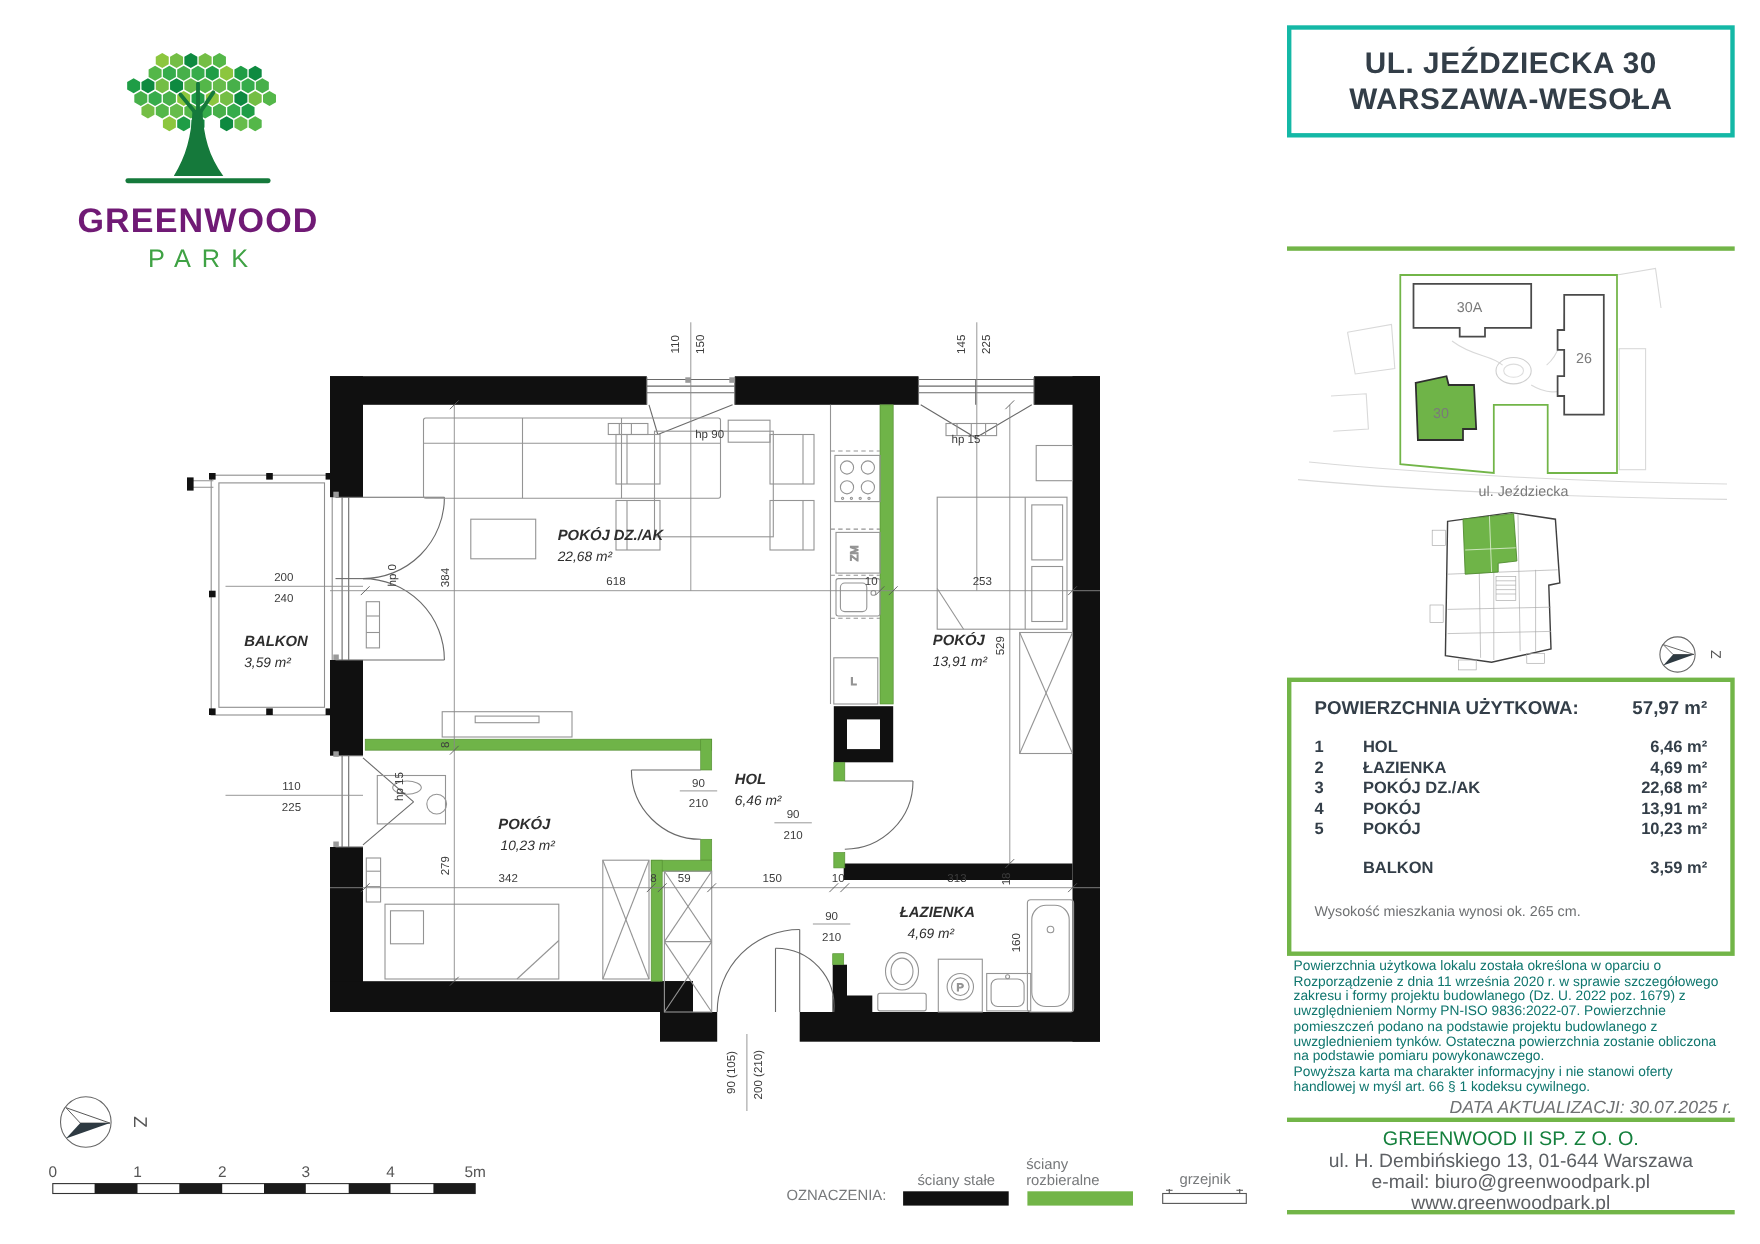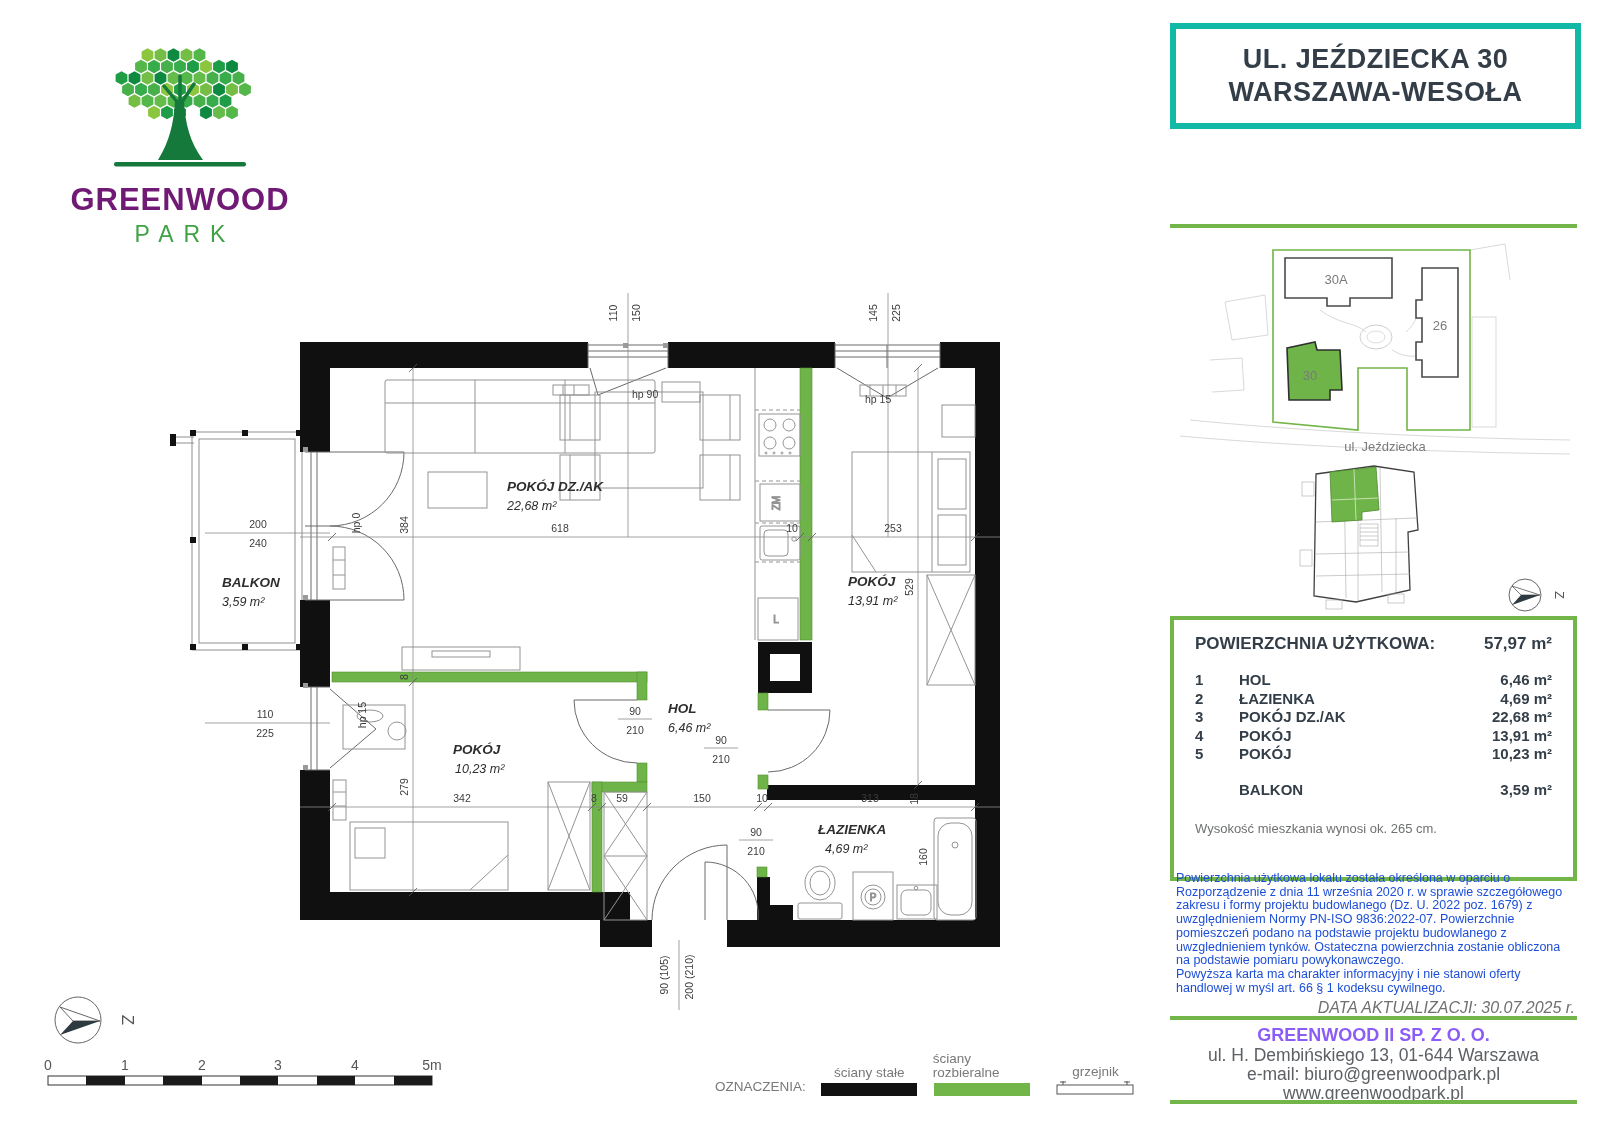--- a/index.html
+++ b/index.html
@@ -6,39 +6,39 @@
   html,body{margin:0;padding:0;background:#fff;}
   #page{position:relative;width:1600px;height:1131px;background:#ffffff;overflow:hidden;
         font-family:"Liberation Sans",sans-serif;color:#333E48;}
   .abs{position:absolute;}
   
   #logo{left:55px;top:42px;width:250px;text-align:center;}
   #logo .brand{font-size:31px;font-weight:800;letter-spacing:1px;color:#701a75;margin-top:6px;}
   #logo .sub{font-size:23px;letter-spacing:10px;text-indent:10px;color:#3FA244;margin-top:3px;}
   
   .greenrule{left:1170px;width:407px;height:4px;background:#72B548;}
-  #hdr-box{left:1170px;top:23px;width:399px;height:94px;border:6px solid #14b8a6;
+  #hdr-box{left:1170px;top:23px;width:399px;height:94px;border:4px solid #14b8a6;
            display:flex;flex-direction:column;justify-content:center;text-align:center;}
   #hdr-box .l{font-size:27px;font-weight:800;letter-spacing:.5px;color:#333E48;line-height:33px;}
   #unit-block{left:1170px;top:133px;width:407px;text-align:center;color:#39424E;}
   #unit-block .u1{font-size:22px;line-height:26px;}
   #unit-block .u2{font-size:20px;line-height:24px;}
   #unit-block b{font-weight:800;}
   #table-box{left:1170px;top:616px;width:357px;height:219px;border:4px solid #72B548;
-             padding:14px 21px 24px 21px;}
+             padding:14px 21px 12px 21px;}
   .trow{display:grid;grid-template-columns:44px 1fr auto;font-size:15px;font-weight:bold;
         color:#333E48;line-height:18.6px;}
   .thead{display:flex;justify-content:space-between;font-size:17px;font-weight:bold;margin-bottom:17px;}
   .balkrow{margin-top:17px;}
   .hnote{margin-top:21px;font-size:13px;font-weight:normal;color:#6E7072;}
-  #disclaimer{left:1176px;top:872px;width:398px;font-size:12.5px;line-height:13.7px;color:#1d4ed8;}
+  #disclaimer{left:1176px;top:872px;width:398px;font-size:12.5px;line-height:13.7px;color:#0f766e;}
   #disclaimer p{margin:0;}
   #upd{left:1170px;top:999px;width:405px;text-align:right;font-size:16px;color:#6E7072;font-style:italic;}
   #f-block{left:1170px;top:1024px;width:407px;text-align:center;}
-  #f-block .co{font-size:18px;font-weight:700;color:#8b5cf6;line-height:22px;}
+  #f-block .co{font-size:18px;font-weight:400;color:#15803d;line-height:22px;}
   #f-block .fl{font-size:17.5px;color:#5D6064;line-height:19px;}
   
   #legend{left:715px;top:1046px;width:430px;height:50px;display:flex;align-items:flex-end;gap:14px;
           color:#77797B;font-size:13.5px;}
   #legend .ltitle{margin-bottom:2px;white-space:nowrap;}
   .litem{display:flex;flex-direction:column;align-items:center;width:100px;text-align:left;line-height:14px;}
   .lbar{width:96px;height:13px;margin-top:3px;}
   .lbar.black{background:#111;}
   .lbar.green{background:#72B548;}
   svg text{font-family:"Liberation Sans",sans-serif;}

